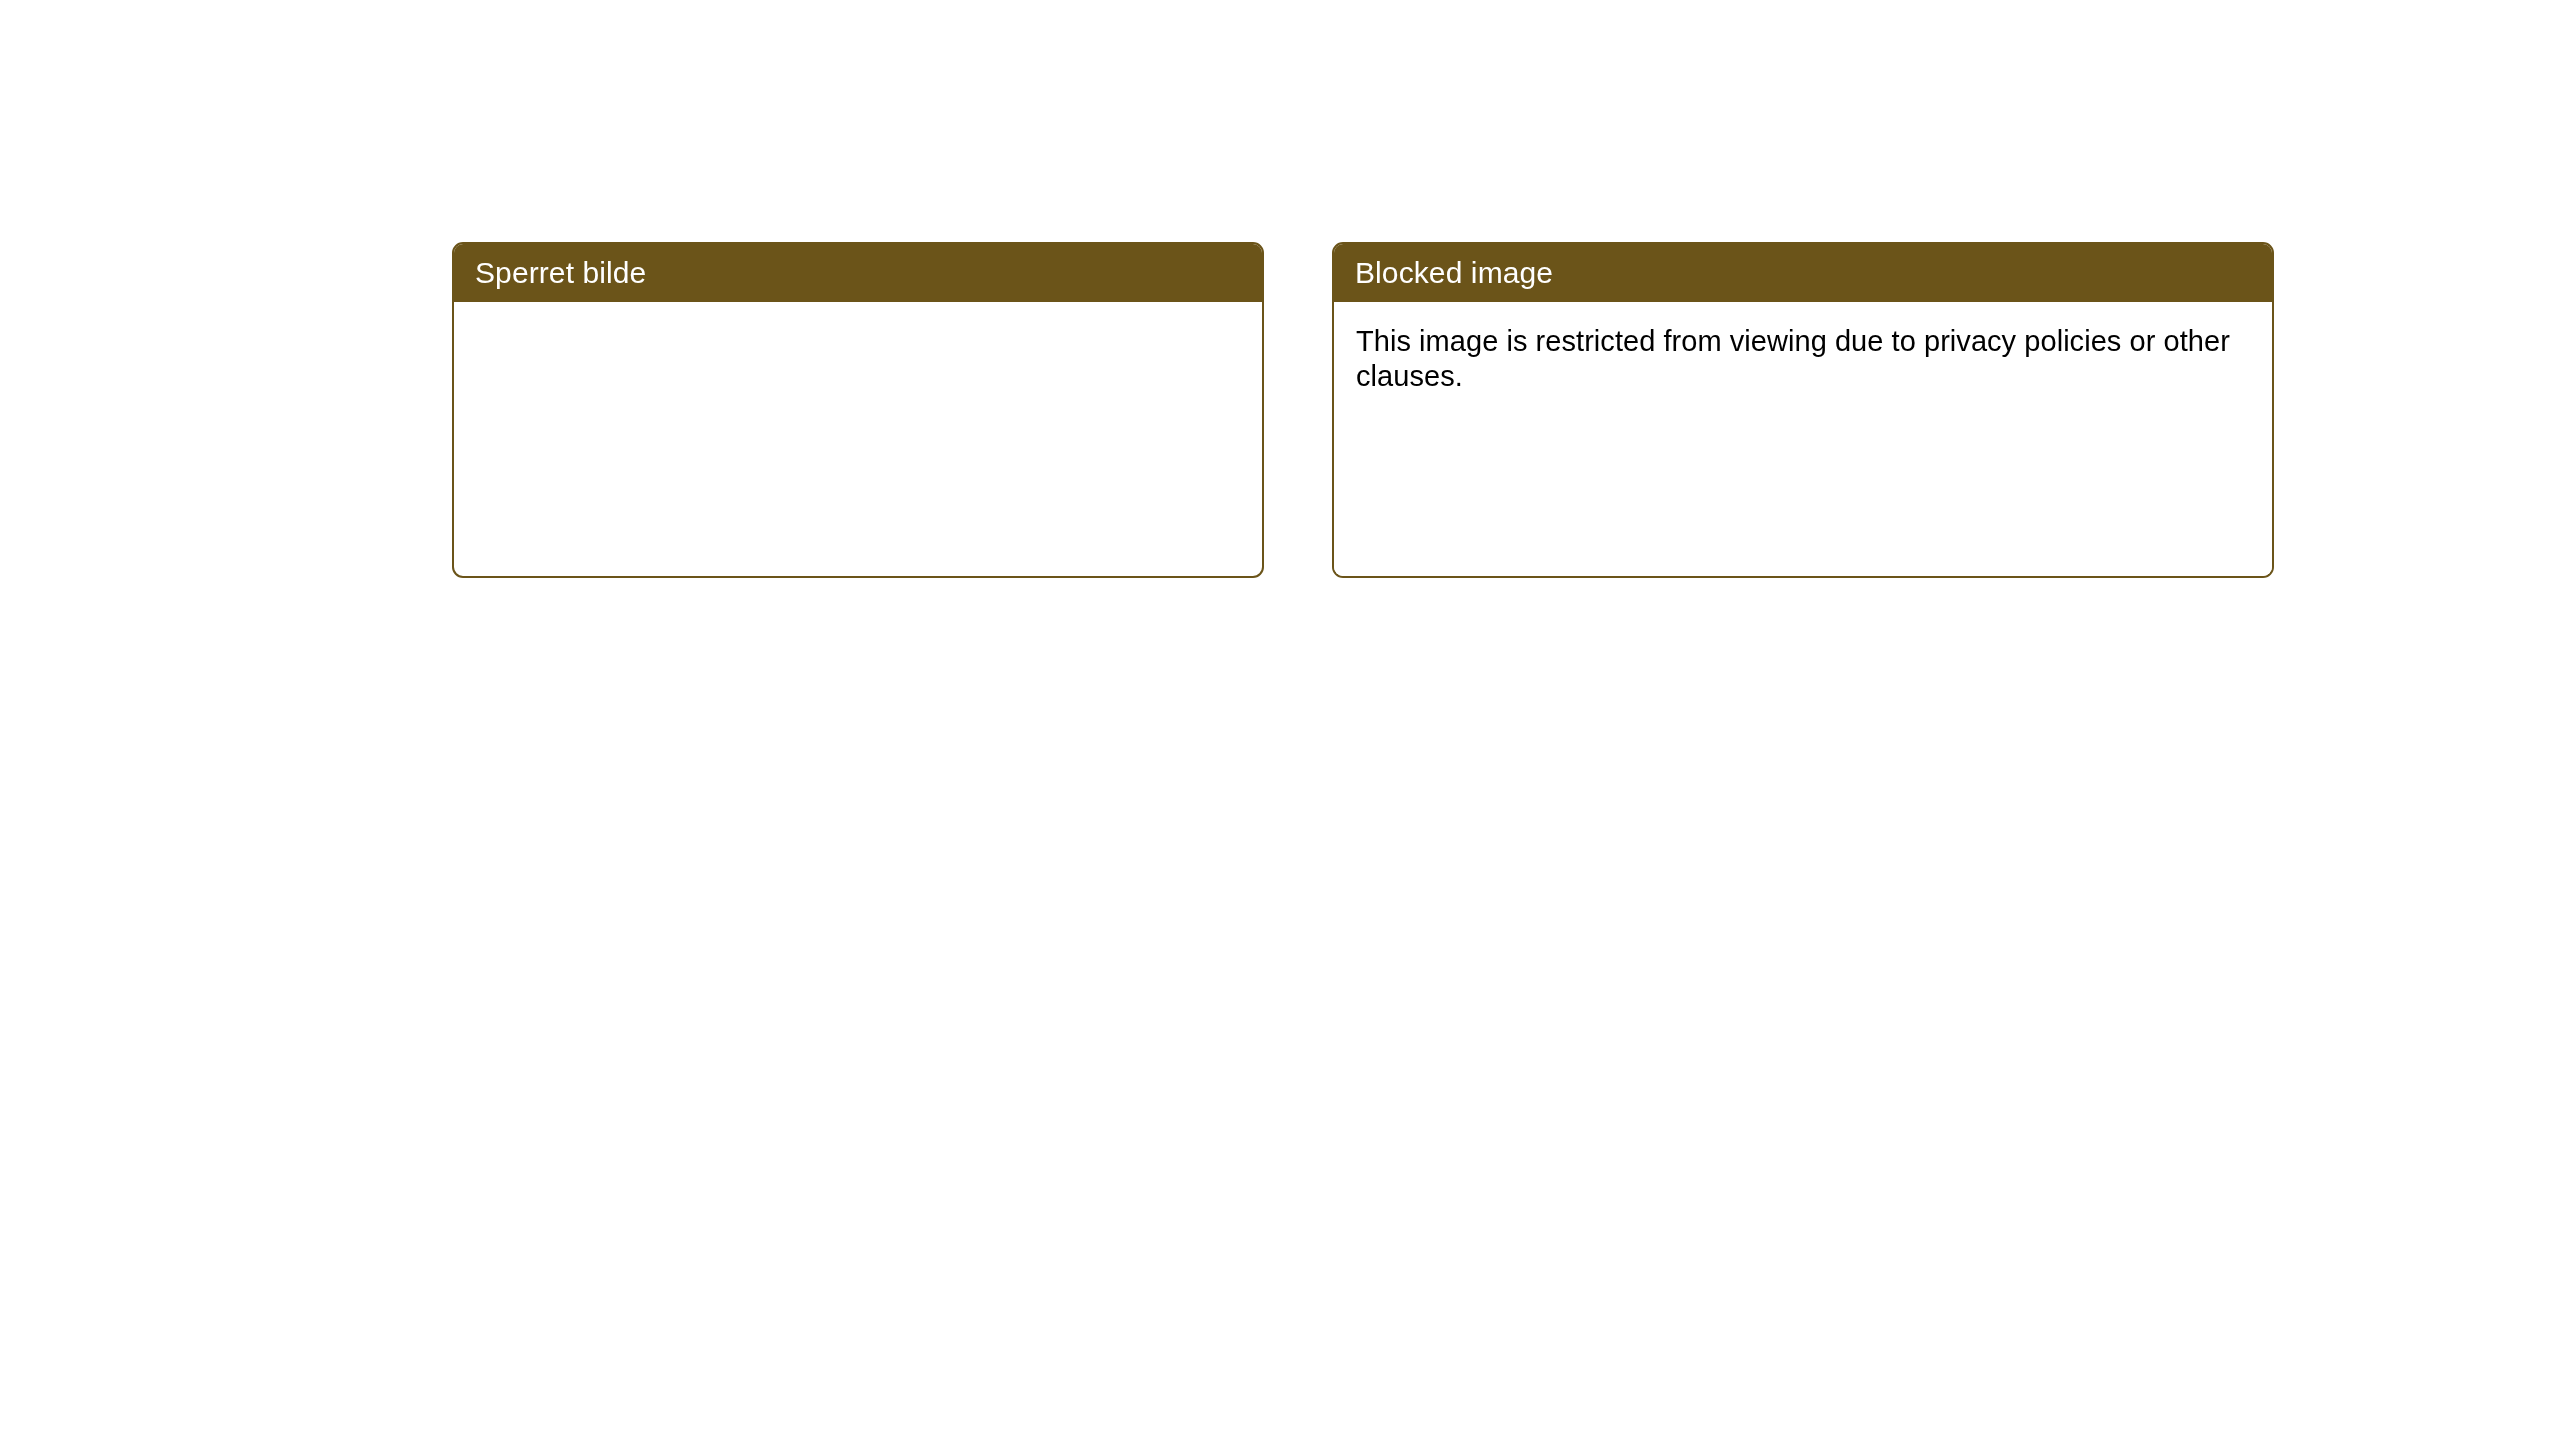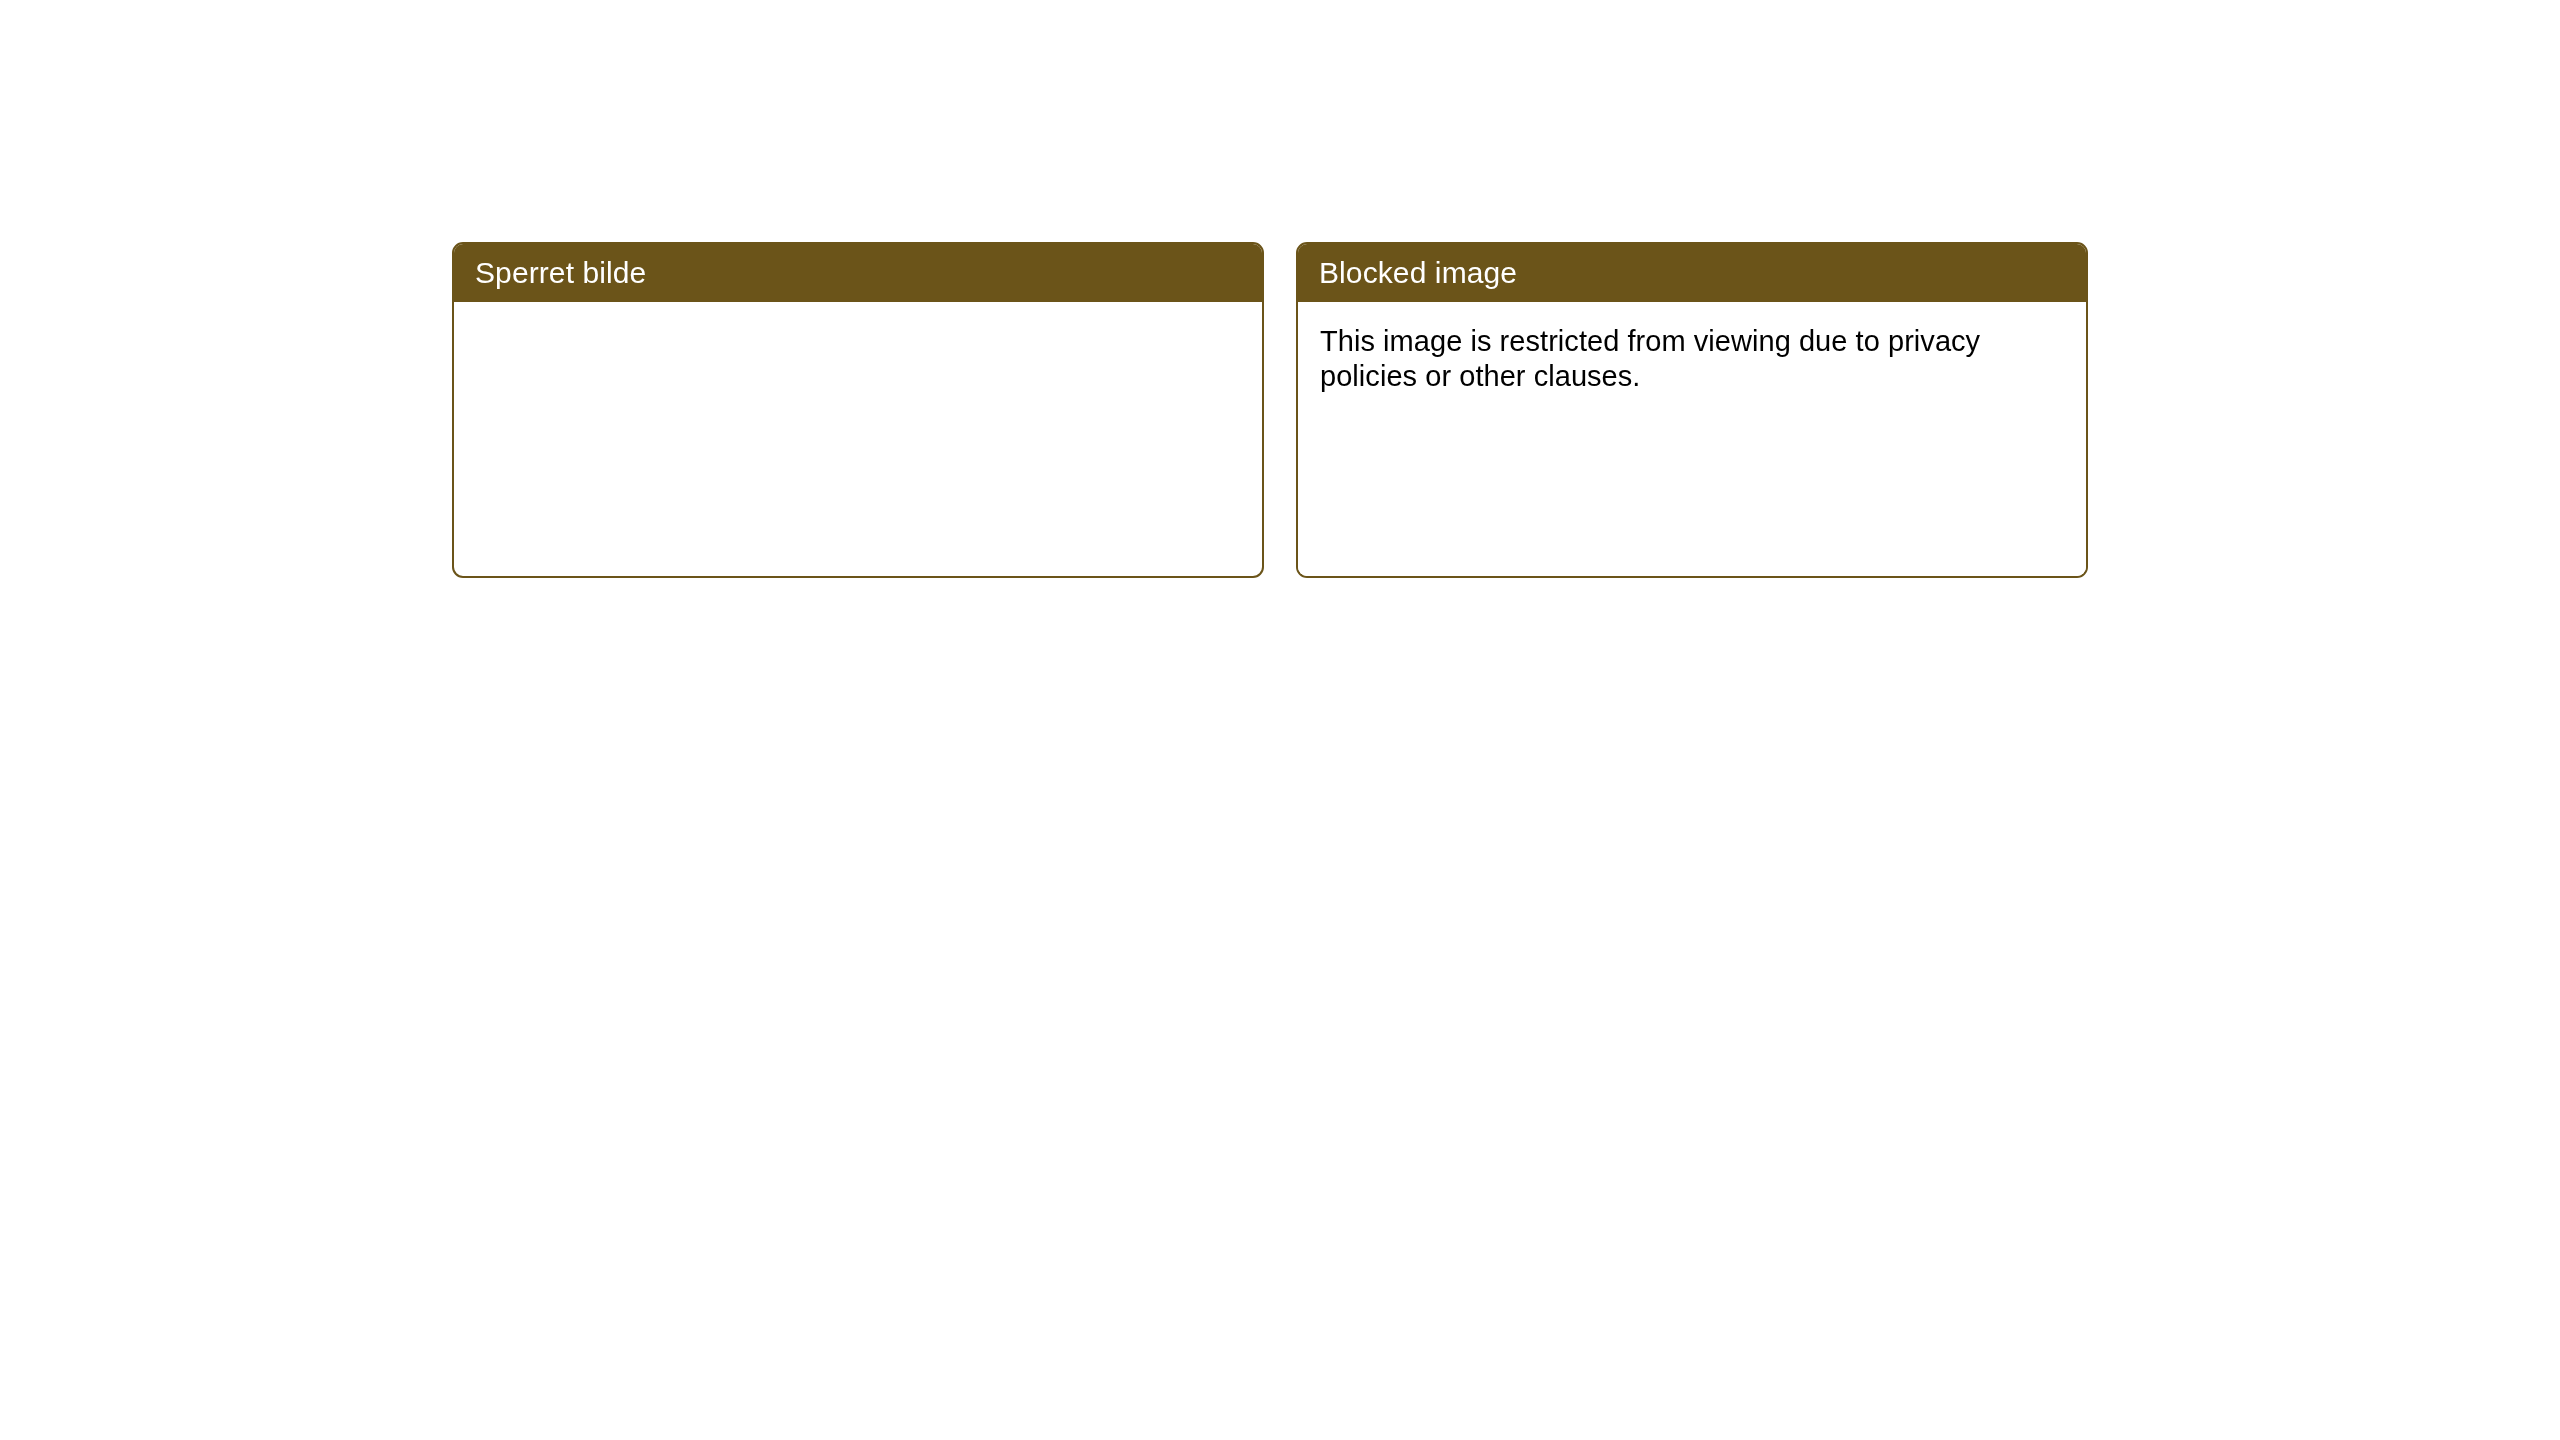--- a/index.html
+++ b/index.html
@@ -16,40 +16,40 @@
     overflow: hidden;
   }
 
   #notice-area {
     position: absolute;
     left: 452px;
     top: 242px;
     display: flex;
     flex-direction: row;
     align-items: flex-start;
-    gap: 32px;
+    gap: 68px;
   }
 
   .notice-card {
     background: #ffffff;
     border-radius: 11px;
     border: 2px solid #6b5419;
     box-sizing: border-box;
     overflow: hidden;
     height: 336px;
     display: flex;
     flex-direction: column;
   }
 
   .notice-card.card-no {
     width: 812px;
   }
 
   .notice-card.card-en {
-    width: 792px;
+    width: 942px;
   }
 
   .card-header {
     background: #6b5419;
     height: 59px;
     min-height: 59px;
     box-sizing: border-box;
     display: flex;
     align-items: center;
     padding: 0 0 0 22px;

